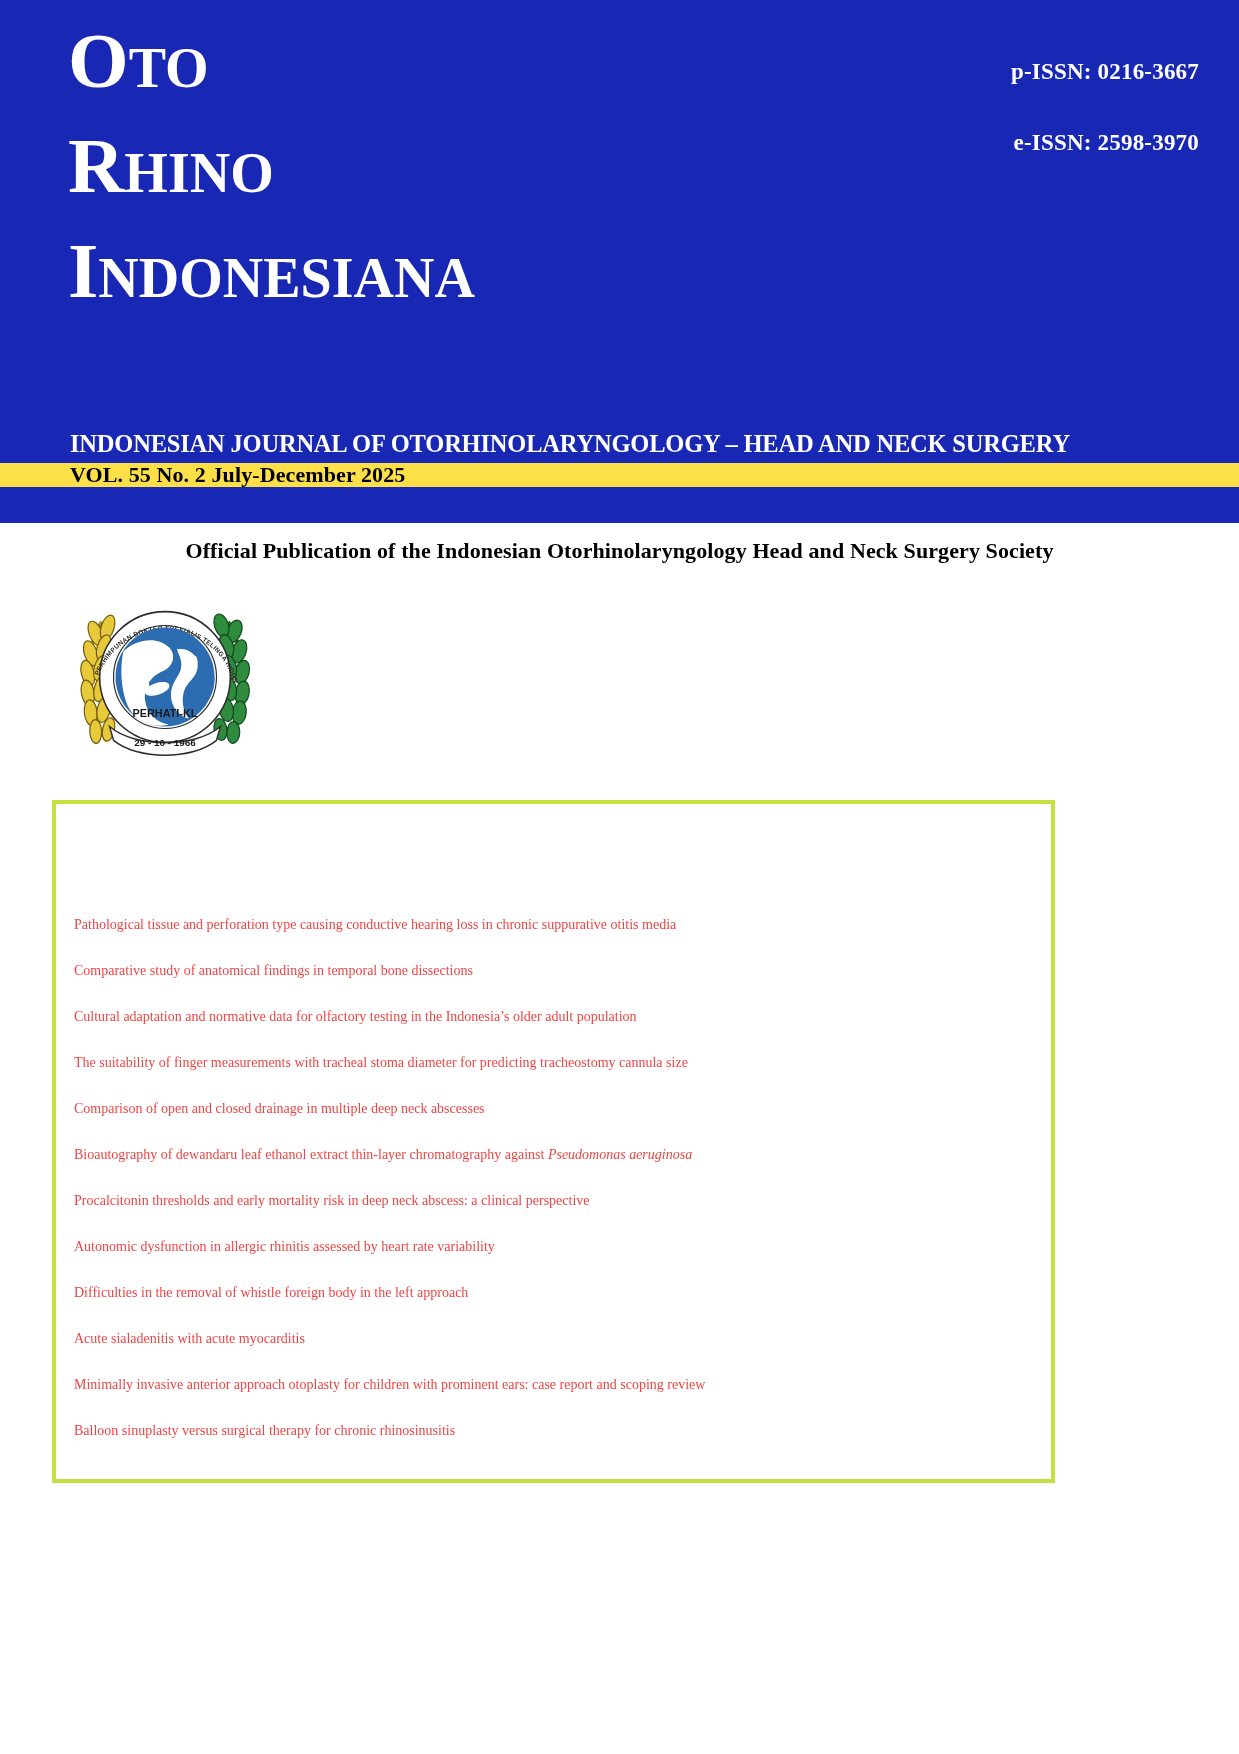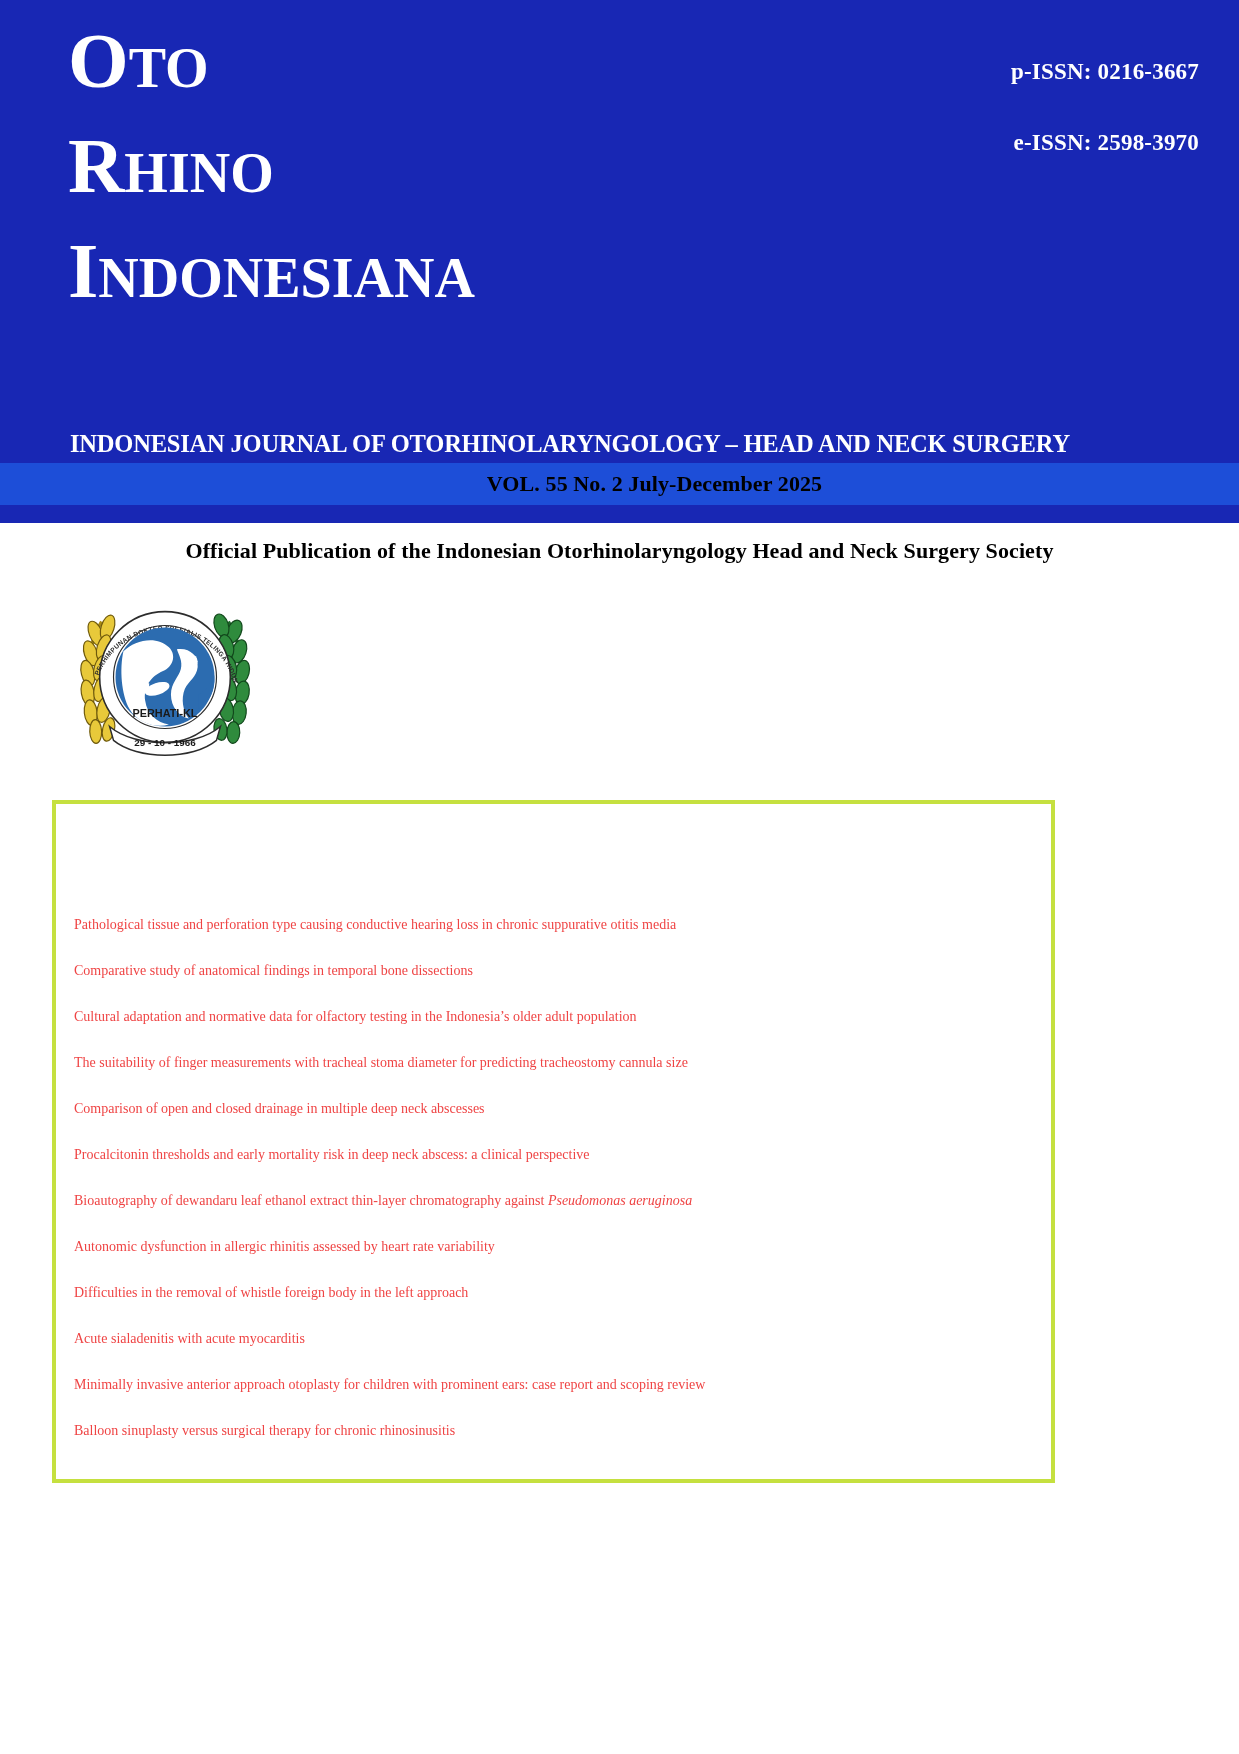--- a/index.html
+++ b/index.html
@@ -79,25 +79,24 @@
     letter-spacing: -0.2px;
     white-space: nowrap;
   }
 
   
   .volume-bar {
     position: absolute;
     left: 0;
     top: 463px;
     width: 1239px;
-    height: 42px;
-    background: #1d4ed8;
+    height: 24px;
+    background: #fde047;
     display: flex;
     align-items: center;
-    justify-content: center;
   }
   .volume-text {
     margin-left: 70px;
     color: #000000;
     font-family: "Liberation Serif", "DejaVu Serif", serif;
     font-weight: bold;
     font-size: 22px;
     letter-spacing: 0.1px;
     white-space: nowrap;
   }
@@ -257,22 +256,22 @@
     </svg>
   </div>
 
   <div class="toc-box">
     <ul class="toc-list">
       <li class="toc-item"><span>Pathological tissue and perforation type causing conductive hearing loss in chronic suppurative otitis media</span><i></i></li>
       <li class="toc-item"><span>Comparative study of anatomical findings in temporal bone dissections</span><i></i></li>
       <li class="toc-item"><span>Cultural adaptation and normative data for olfactory testing in the Indonesia’s older adult population</span><i></i></li>
       <li class="toc-item"><span>The suitability of finger measurements with tracheal stoma diameter for predicting tracheostomy cannula size</span><i></i></li>
       <li class="toc-item"><span>Comparison of open and closed drainage in multiple deep neck abscesses</span><i></i></li>
+      <li class="toc-item"><span>Bioautography of dewandaru leaf ethanol extract thin-layer chromatography against </span><i>Pseudomonas aeruginosa</i></li>
       <li class="toc-item"><span>Procalcitonin thresholds and early mortality risk in deep neck abscess: a clinical perspective</span><i></i></li>
-      <li class="toc-item"><span>Bioautography of dewandaru leaf ethanol extract thin-layer chromatography against </span><i>Pseudomonas aeruginosa</i></li>
       <li class="toc-item"><span>Autonomic dysfunction in allergic rhinitis assessed by heart rate variability</span><i></i></li>
       <li class="toc-item"><span>Difficulties in the removal of whistle foreign body in the left approach</span><i></i></li>
       <li class="toc-item"><span>Acute sialadenitis with acute myocarditis</span><i></i></li>
       <li class="toc-item"><span>Minimally invasive anterior approach otoplasty for children with prominent ears: case report and scoping review</span><i></i></li>
       <li class="toc-item"><span>Balloon sinuplasty versus surgical therapy for chronic rhinosinusitis</span><i></i></li>
     </ul>
   </div>
 
 </div>
 

